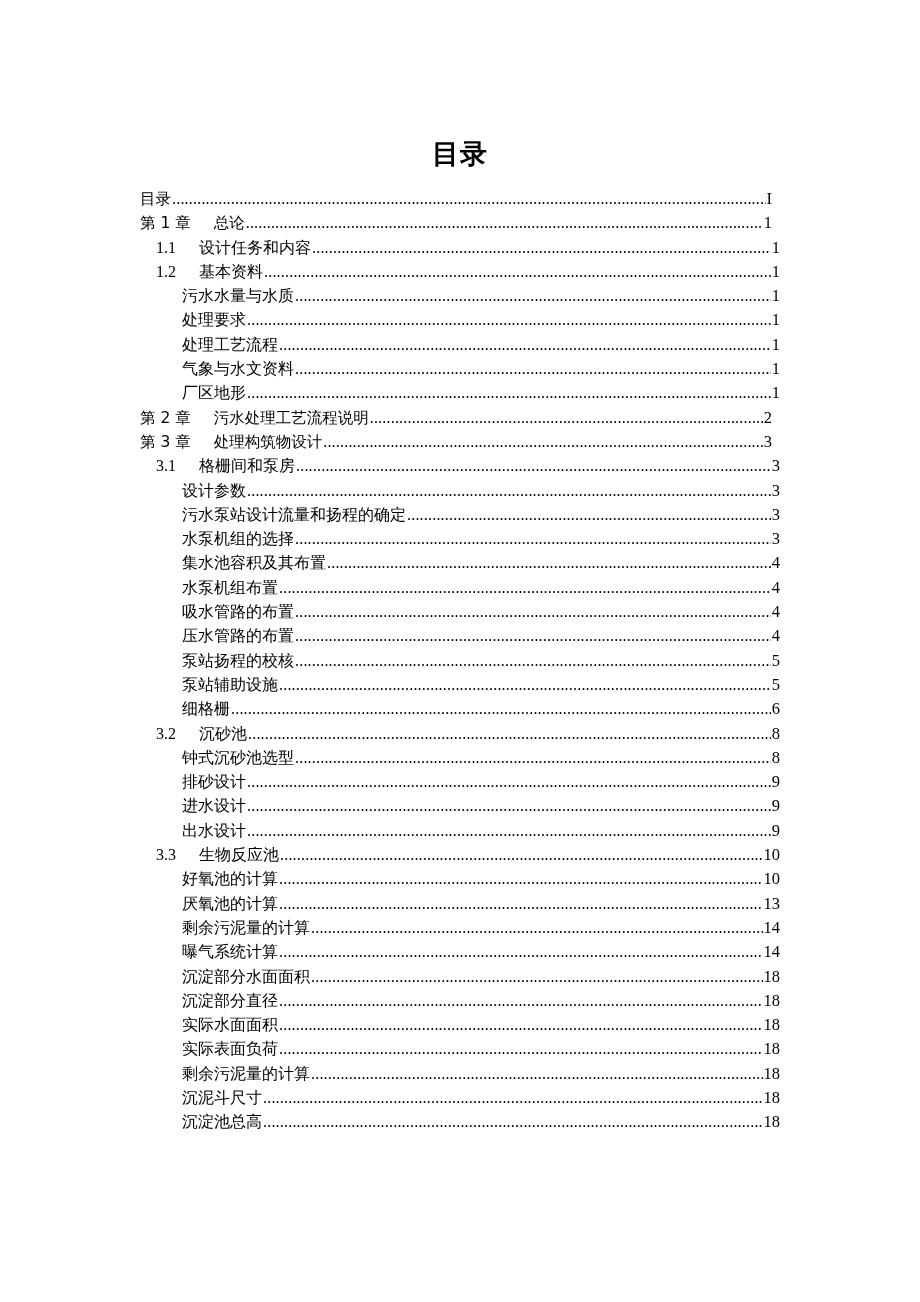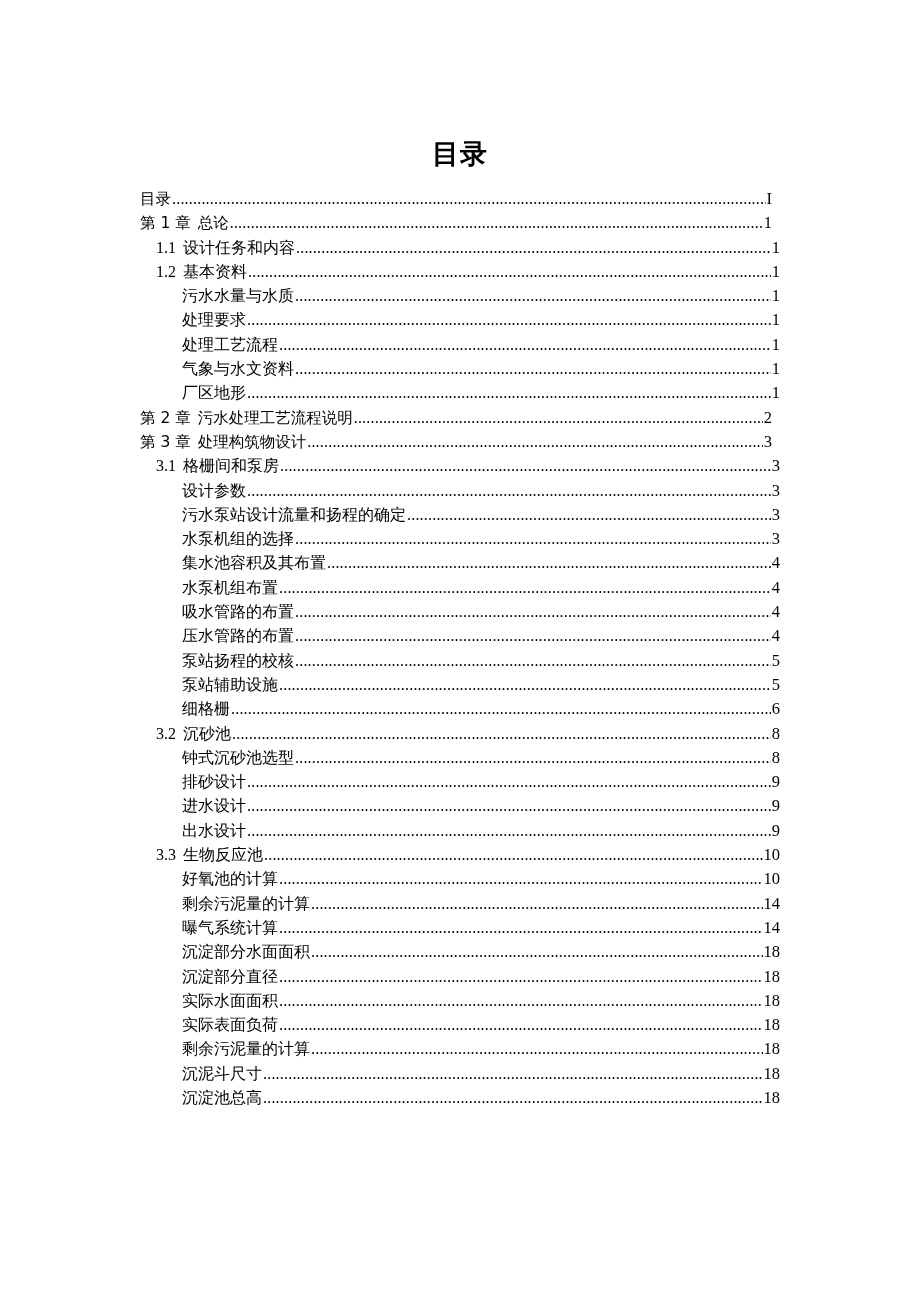--- a/index.html
+++ b/index.html
@@ -42,21 +42,21 @@
       line-height: 24px;
       white-space: nowrap;
     }
     .toc-entry.l0 {
       font-family: "DejaVu Sans", "Liberation Sans", sans-serif;
       font-size: 15.5px;
       padding-left: 0;
     }
     .toc-entry.l1 { padding-left: 16px; }
     .toc-entry.l2 { padding-left: 42px; }
-    .toc-entry .num { margin-right: 7px; }
+    .toc-entry .num { margin-right: 23px; }
     .toc-entry .label { flex: 0 0 auto; }
     .toc-entry .leader {
       flex: 1 1 auto;
       overflow: hidden;
       margin: 0 1px;
       font-family: "Liberation Serif", serif;
       font-size: 16px;
       letter-spacing: 0.2px;
       color: #000;
     }
@@ -247,20 +247,26 @@
       <span class="page">10</span>
     </div>
     <div class="toc-entry l2">
 
       <span class="label">好氧池的计算</span>
       <span class="leader"></span>
       <span class="page">10</span>
     </div>
     <div class="toc-entry l2">
 
+      <span class="label">厌氧池的计算</span>
+      <span class="leader"></span>
+      <span class="page">13</span>
+    </div>
+    <div class="toc-entry l2">
+
       <span class="label">剩余污泥量的计算</span>
       <span class="leader"></span>
       <span class="page">14</span>
     </div>
     <div class="toc-entry l2">
 
       <span class="label">曝气系统计算</span>
       <span class="leader"></span>
       <span class="page">14</span>
     </div>

